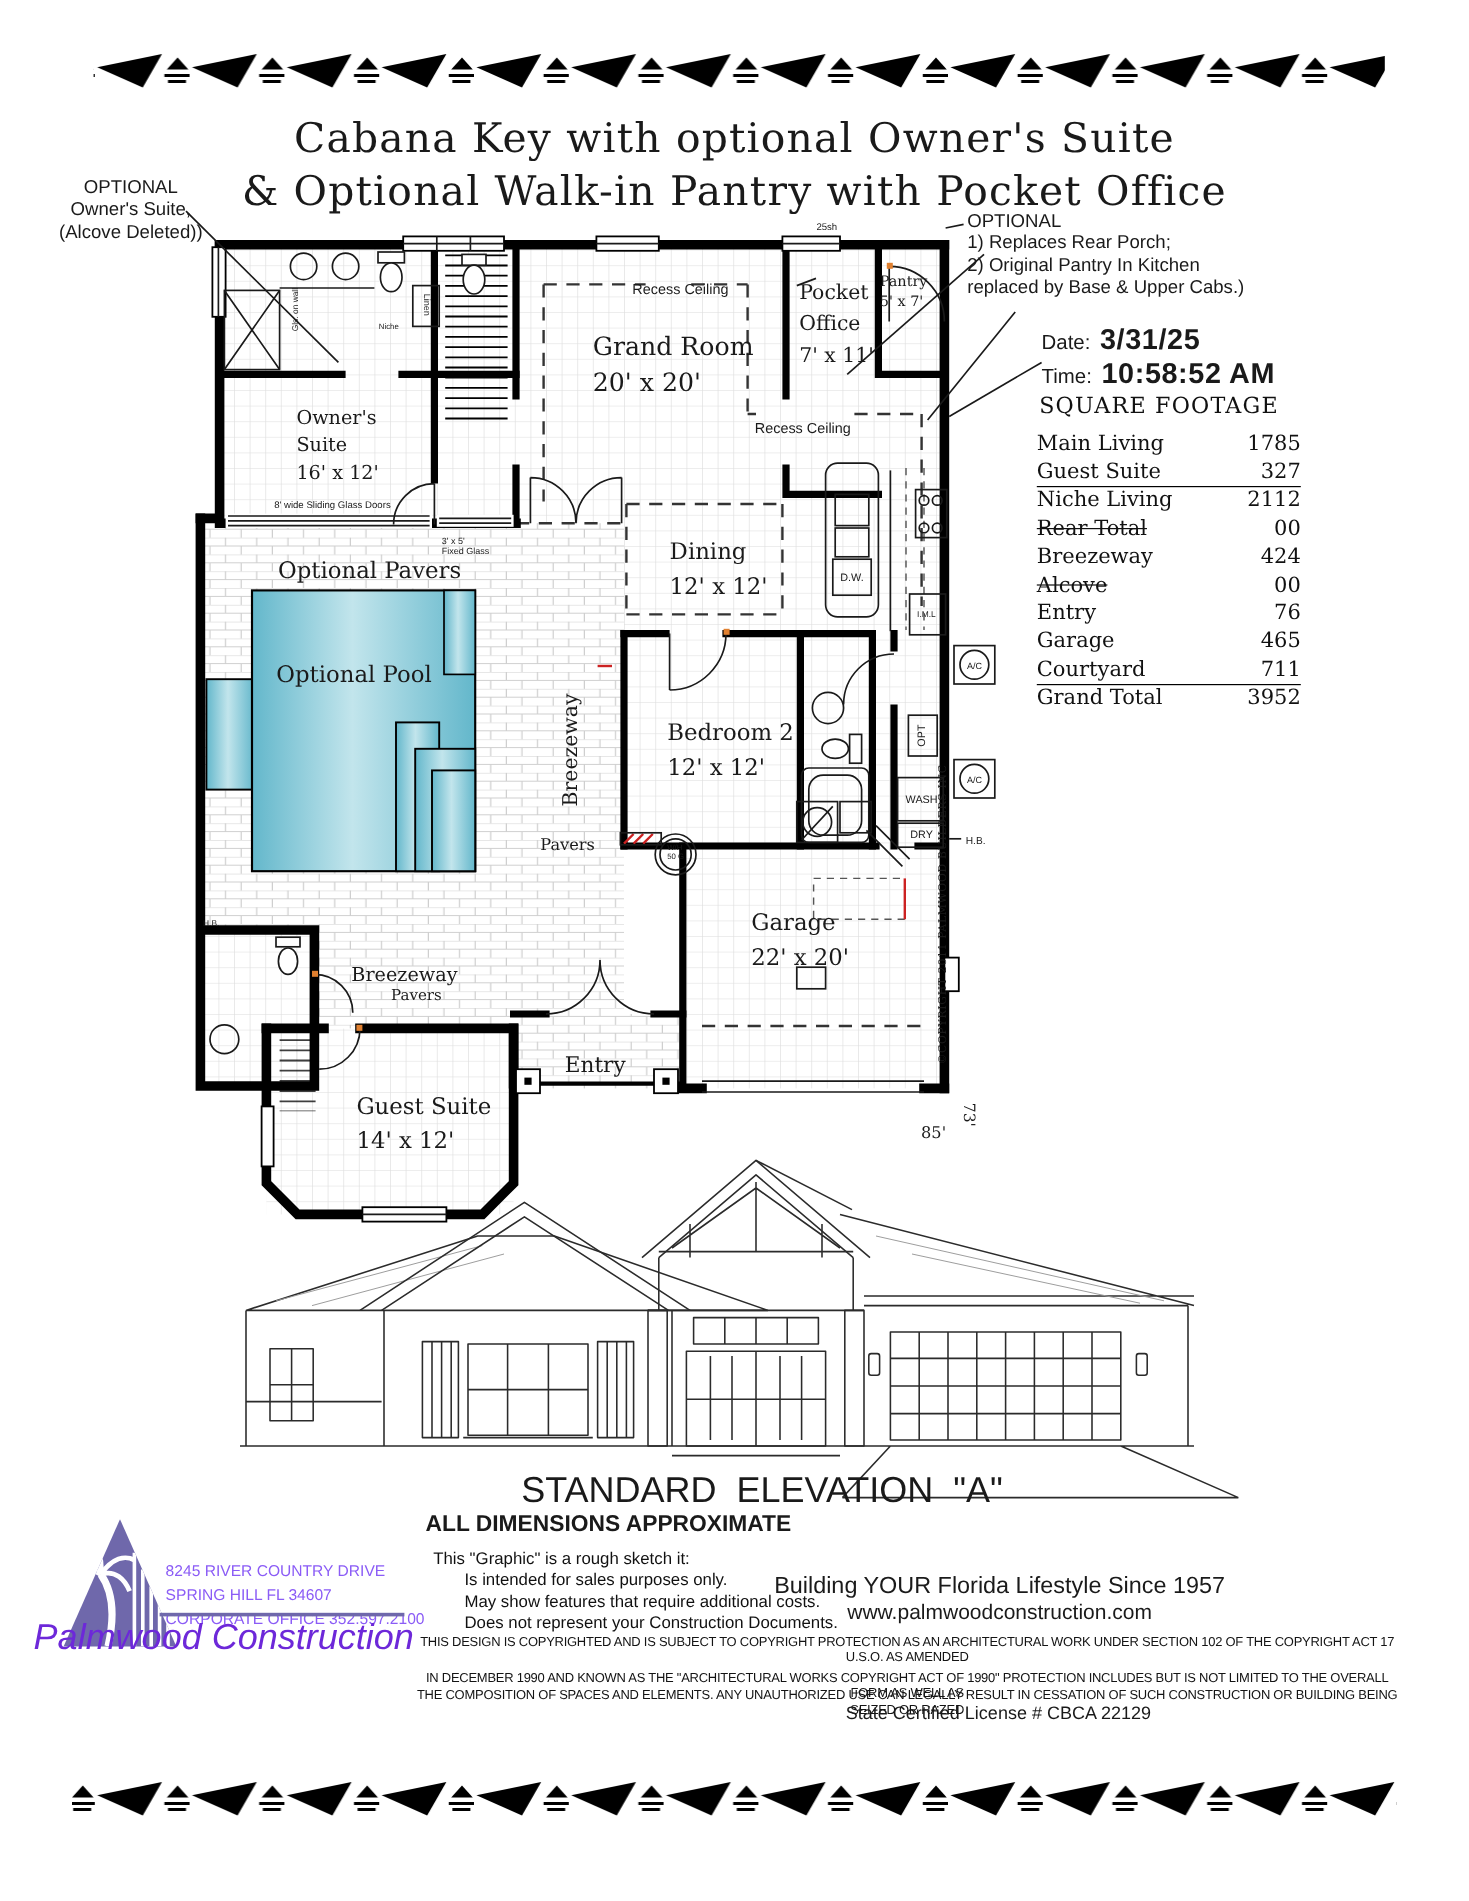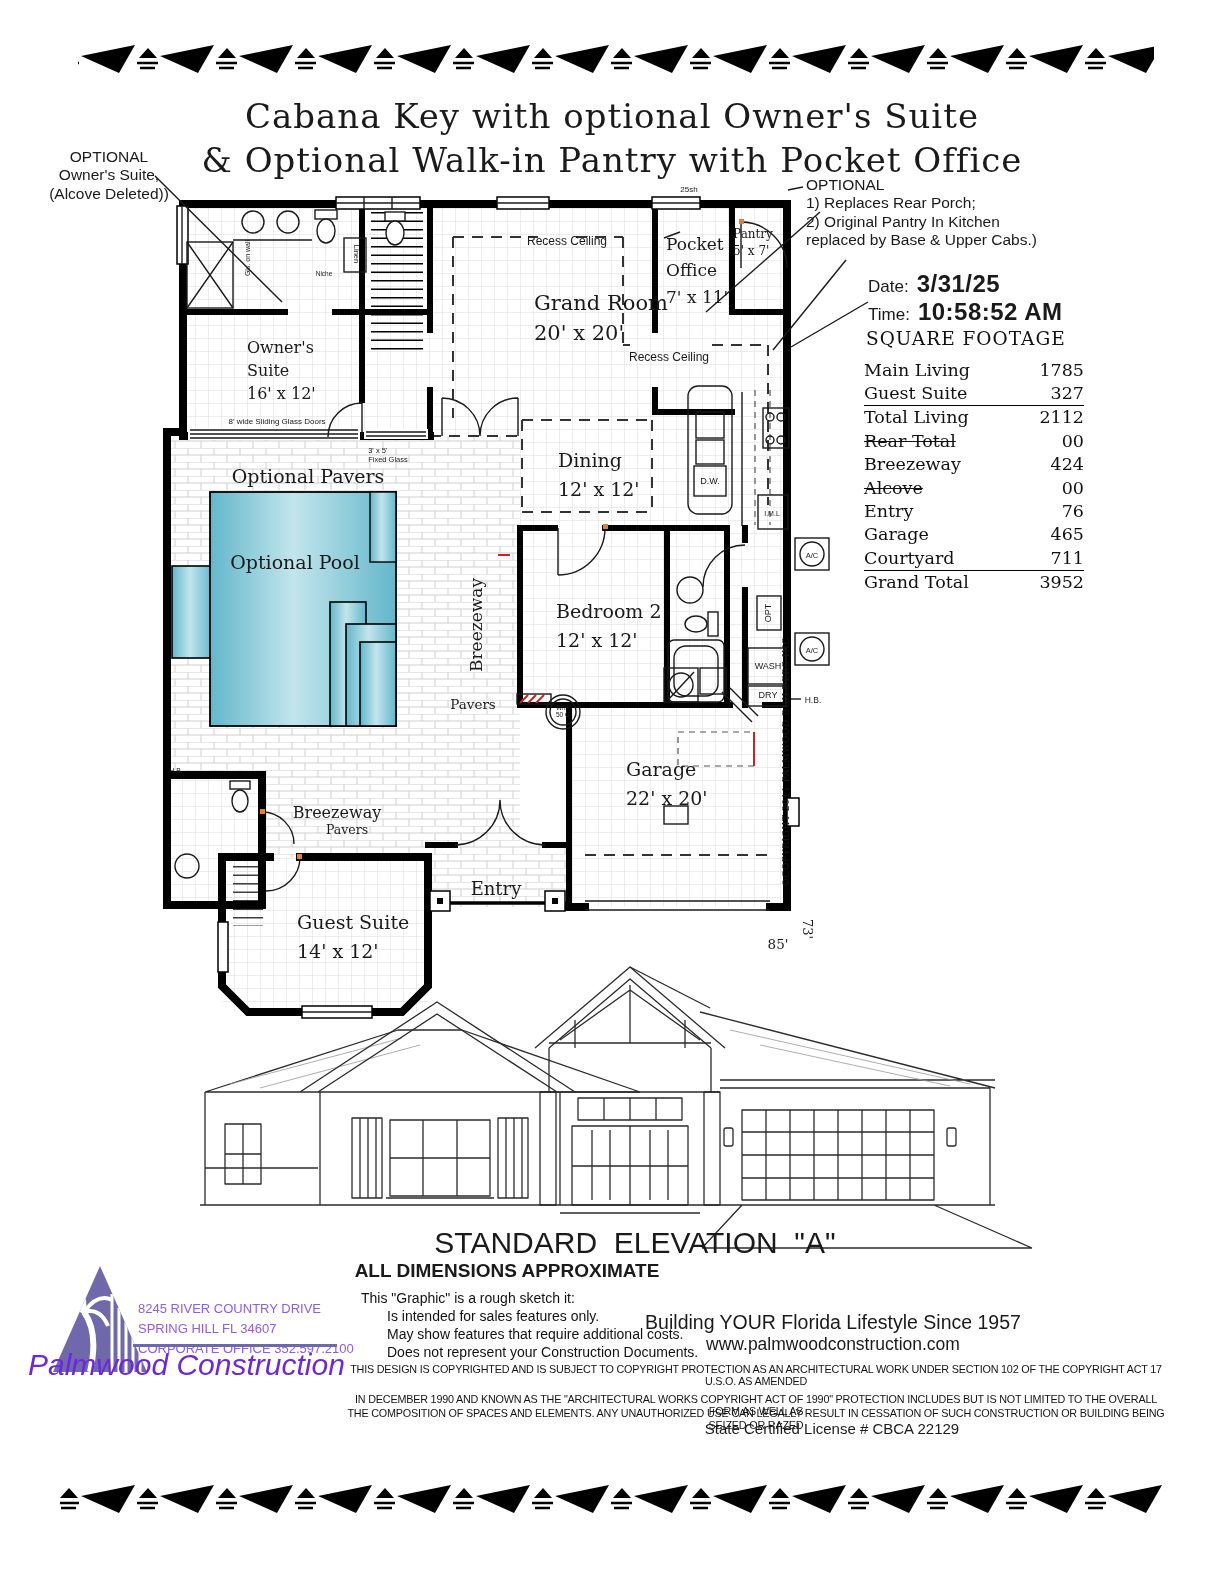--- a/index.html
+++ b/index.html
@@ -303,21 +303,21 @@
 <div class="sqft">
   <div class="srow">
         <span>Main Living</span>
         <span class="v">1785</span>
       </div>
   <div class="srow rule-below">
         <span>Guest Suite</span>
         <span class="v">327</span>
       </div>
   <div class="srow">
-        <span>Total Living</span>
+        <span>Niche Living</span>
         <span class="v">2112</span>
       </div>
   <div class="srow">
         <span class="strike">Rear Total</span>
         <span class="v">00</span>
       </div>
   <div class="srow">
         <span>Breezeway</span>
         <span class="v">424</span>
       </div>
@@ -336,21 +336,21 @@
   <div class="srow rule-below">
         <span>Courtyard</span>
         <span class="v">711</span>
       </div>
   <div class="srow">
         <span>Grand Total</span>
         <span class="v">3952</span>
       </div>
 </div>
 
-<div class="lbl serif" style="left:494px;top:288px;font-size:21px;line-height:1.45;padding-left:40px;">
+<div class="lbl serif" style="left:494px;top:274px;font-size:21px;line-height:1.45;">
   <div>Grand Room</div>
       <div>20' x 20'</div>
 </div>
 <div class="lbl serif" style="left:247px;top:336px;font-size:16px;line-height:1.45;">
   <div>Owner's</div>
       <div>Suite</div>
       <div>16' x 12'</div>
 </div>
 <div class="lbl serif" style="left:666px;top:231px;font-size:17px;line-height:1.55;">
   <div>Pocket</div>
@@ -442,21 +442,21 @@
 <div class="addr">
   <div>8245 RIVER COUNTRY DRIVE</div>
   <div>SPRING HILL FL 34607</div>
   <div>CORPORATE OFFICE 352.597.2100</div>
 </div>
 <div class="prule" style="background:#6f68ab;"></div>
 <div class="company">Palmwood Construction</div>
 
 <div class="notes">
   <div>This "Graphic" is a rough sketch it:</div>
-  <div class="ind">Is intended for sales features only.</div>
+  <div class="ind">Is intended for sales purposes only.</div>
   <div class="ind">May show features that require additional costs.</div>
   <div class="ind">Does not represent your Construction Documents.</div>
 </div>
 <div class="lbl sans ctr" style="left:833px;top:1322px;font-size:19.5px;">Building YOUR Florida Lifestyle Since 1957</div>
 <div class="lbl sans ctr" style="left:833px;top:1344px;font-size:17.5px;">www.palmwoodconstruction.com</div>
 
 <div class="legal" style="left:345px;top:1363px;width:822px;">THIS DESIGN IS COPYRIGHTED AND IS SUBJECT TO COPYRIGHT PROTECTION AS AN ARCHITECTURAL WORK UNDER SECTION 102 OF THE COPYRIGHT ACT 17 U.S.O. AS AMENDED</div>
 <div class="legal" style="left:345px;top:1393px;width:822px;">IN DECEMBER 1990 AND KNOWN AS THE "ARCHITECTURAL WORKS COPYRIGHT ACT OF 1990" PROTECTION INCLUDES BUT IS NOT LIMITED TO THE OVERALL FORM AS WELL AS</div>
 <div class="legal" style="left:345px;top:1407px;width:822px;">THE COMPOSITION OF SPACES AND ELEMENTS. ANY UNAUTHORIZED USE CAN LEGALLY RESULT IN CESSATION OF SUCH CONSTRUCTION OR BUILDING BEING SEIZED OR RAZED</div>
 <div class="lbl sans ctr" style="left:832px;top:1428px;font-size:15px;">State Certified License # CBCA 22129</div>

